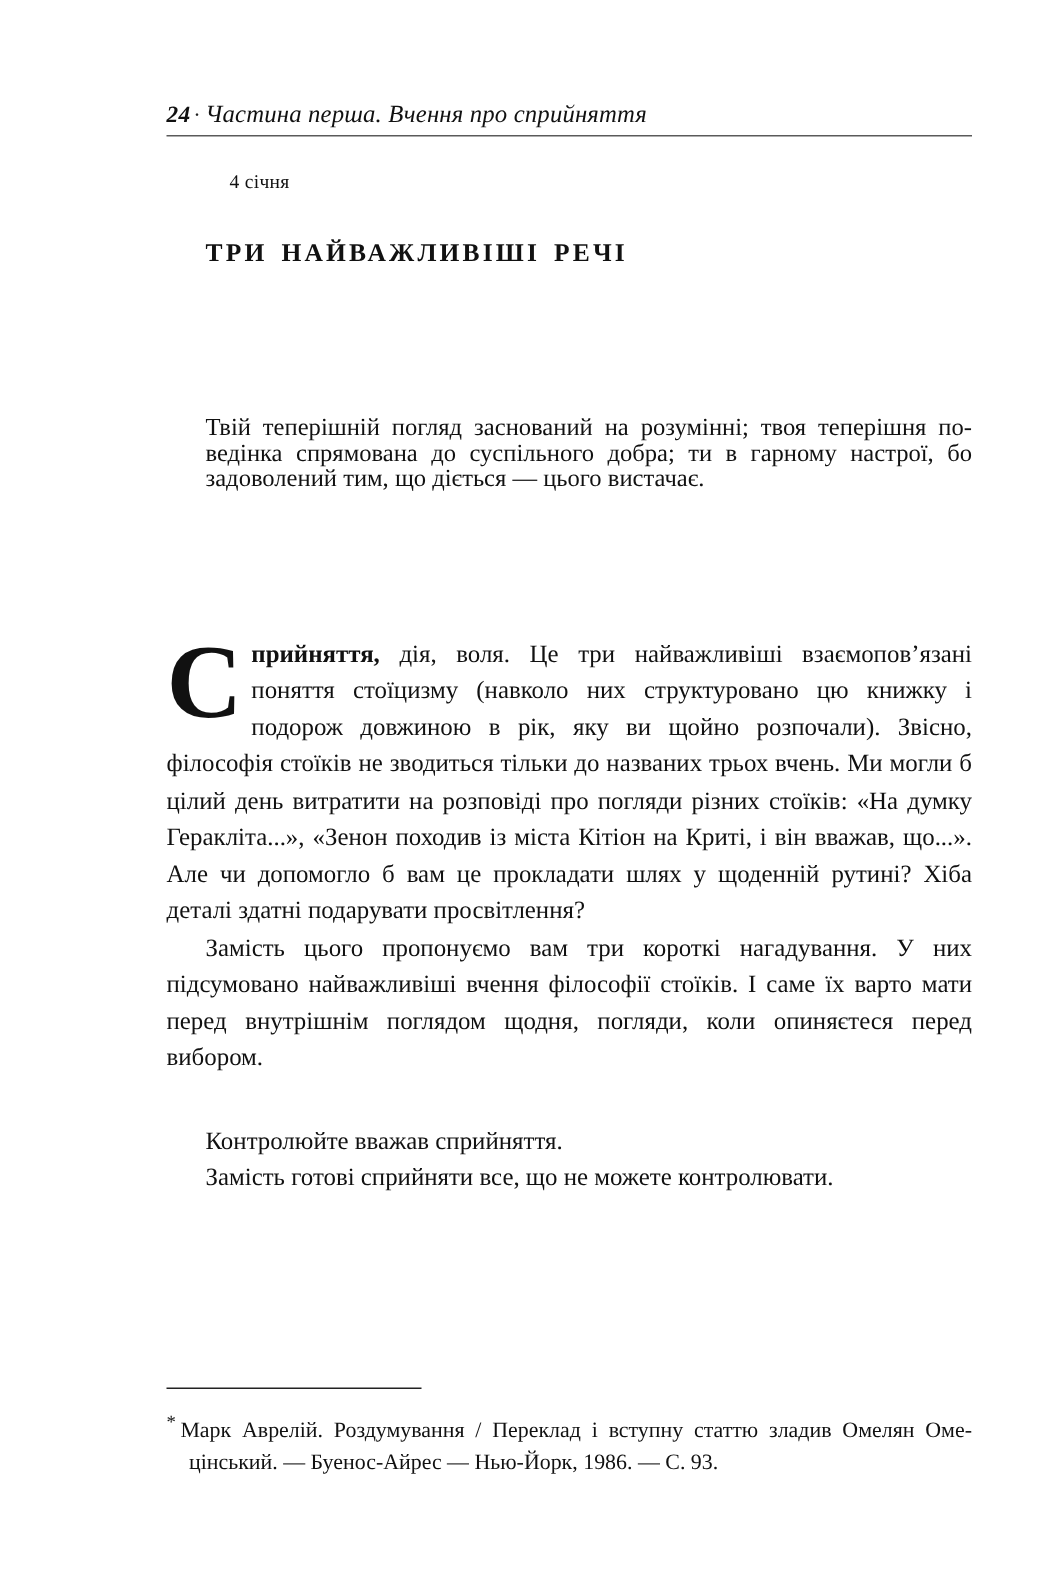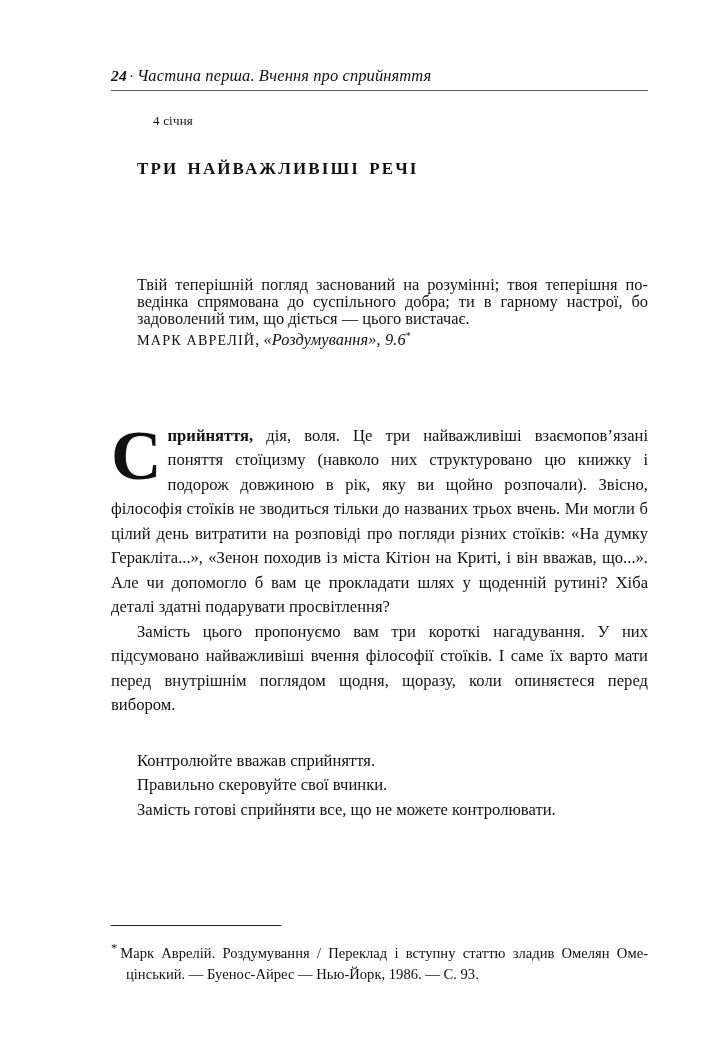--- a/index.html
+++ b/index.html
@@ -217,31 +217,29 @@
     <span class="rh-folio">24</span><span class="rh-sep">·</span><span class="rh-title">Частина перша. Вчення про сприйняття</span>
   </div>
   <div class="rh-rule"></div>
 
   <div class="date-line">4 січня</div>
 
   <h1 class="chapter-title">ТРИ НАЙВАЖЛИВІШІ РЕЧІ</h1>
 
   <div class="epigraph">
     <p>Твій теперішній погляд заснований на розумінні; твоя теперішня по­ведінка спрямована до суспільного добра; ти в гарному настрої, бо задоволений тим, що діється — цього вистачає.</p>
-    <p class="attribution"><span class="attr-author">МАРК АВРЕЛІЙ</span><span>, </span><span class="attr-work">«Роздумування»</span><span class="attr-ref">, 9.6</span><span class="attr-star">*</span></p>
   </div>
 
   <div class="body-block">
     <p><span class="dropcap">С</span><span class="lead-bold">прийняття,</span><span> дія, воля. Це три найважливіші взаємопов’язані поняття стоїцизму (навколо них структуровано цю книжку і подорож довжиною в рік, яку ви щойно розпочали). Звіс­но, філософія стоїків не зводиться тільки до названих трьох вчень. Ми могли б цілий день витратити на розповіді про погляди різ­них стоїків: «На думку Геракліта...», «Зенон походив із міста Кіті­он на Криті, і він вважав, що...». Але чи допомогло б вам це про­кладати шлях у щоденній рутині? Хіба деталі здатні подарувати просвітлення?</span></p>
-    <p class="para-indent">Замість цього пропонуємо вам три короткі нагадування. У них підсумовано найважливіші вчення філософії стоїків. І саме їх вар­то мати перед внутрішнім поглядом щодня, щоразу, коли опиняє­теся перед вибором.</p>
+    <p class="para-indent">Замість цього пропонуємо вам три короткі нагадування. У них підсумовано найважливіші вчення філософії стоїків. І саме їх вар­то мати перед внутрішнім поглядом щодня, погляди, коли опиняє­теся перед вибором.</p>
   </div>
 
   <div class="precepts">
     <p>Контролюйте вважав сприйняття.</p>
-    <p>Правильно скеровуйте свої вчинки.</p>
     <p>Замість готові сприйняти все, що не можете контролювати.</p>
   </div>
 
 
   <div class="footnote-rule"></div>
   <div class="footnote">
     <p><span class="fn-marker">*</span><span>Марк Аврелій. Роздумування / Переклад і вступну статтю зладив Омелян Оме­цінський. — Буенос-Айрес — Нью-Йорк, 1986. — С. 93.</span></p>
   </div>
 
 </div>

